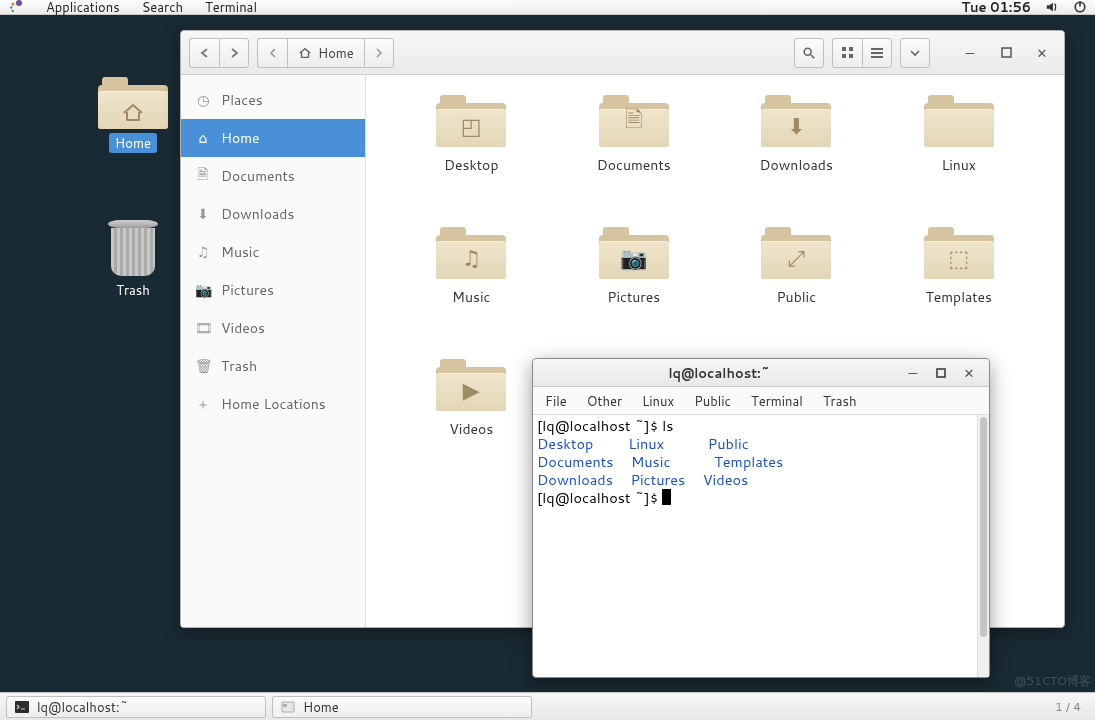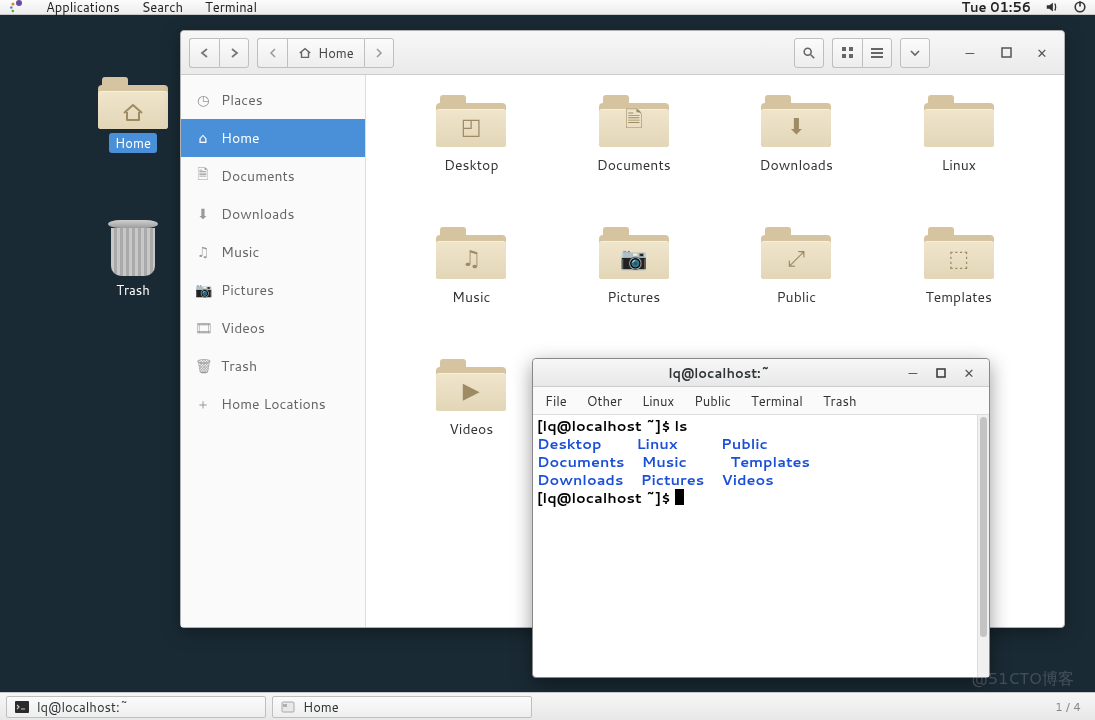--- a/index.html
+++ b/index.html
@@ -54,33 +54,33 @@
   .fileview { flex: 1; padding: 18px 24px; display: grid; grid-template-columns: repeat(4, 1fr); grid-auto-rows: 132px; gap: 0; align-content: start; }
   .fv-item { text-align: center; }
   .fv-item .name { margin-top: 8px; font-size: 14px; color: #333; }
 
   
   .term-window { position: absolute; top: 358px; left: 532px; width: 458px; height: 320px; background: #fff; border: 1px solid #888; box-shadow: 0 6px 20px rgba(0,0,0,.4); border-radius: 4px; display: flex; flex-direction: column; }
   .term-titlebar { height: 28px; background: linear-gradient(#f7f7f7,#e8e8e8); border-bottom: 1px solid #ccc; display: flex; align-items: center; padding: 0 6px; border-radius: 4px 4px 0 0; }
   .term-titlebar .title { flex: 1; text-align: center; font-weight: bold; font-size: 13px; }
   .term-menubar { height: 28px; display: flex; align-items: center; gap: 20px; padding: 0 12px; background: #fafafa; border-bottom: 1px solid #ddd; font-size: 13px; color: #333; }
   .term-area { flex: 1; position: relative; display: flex; }
-  .term-content { flex: 1; font-family: "DejaVu Sans Mono", monospace; font-size: 14.5px; line-height: 18px; padding: 2px 4px; white-space: pre; color: #000; overflow: hidden; font-weight: bold; }
+  .term-content { flex: 1; font-family: "DejaVu Sans Mono", monospace; font-size: 14.5px; line-height: 18px; padding: 2px 4px; white-space: pre; color: #000; overflow: hidden; }
   .term-content .dir { color: #1a4fd6; }
   .term-cursor { display: inline-block; width: 9px; height: 16px; background: #000; vertical-align: -2px; }
   .term-scroll { width: 12px; background: #f0f0f0; border-left: 1px solid #ddd; position: relative; }
   .term-thumb { position: absolute; left: 2px; right: 2px; top: 2px; height: 220px; background: #c4c4c4; border-radius: 4px; }
 
   
   .taskbar { position: absolute; bottom: 0; left: 0; right: 0; height: 28px; background: linear-gradient(#f6f6f6,#e8e8e8); border-top: 1px solid #c8c8c8; display: flex; align-items: center; padding: 0 6px; gap: 6px; }
   .task { width: 260px; height: 22px; border: 1px solid #bfbfbf; background: linear-gradient(#fbfbfb,#eee); border-radius: 2px; display: flex; align-items: center; gap: 8px; padding: 0 8px; font-size: 13px; }
   .taskbar .spacer { flex: 1; }
   .ws-ind { font-size: 12px; color: #888; padding-right: 8px; }
 
-  .watermark { position: absolute; right: 21px; bottom: 30px; color: rgba(255,255,255,.18); font-size: 16px; }
+  .watermark { position: absolute; right: 4px; bottom: 30px; color: rgba(255,255,255,.18); font-size: 12px; }
 
   svg { display: block; }
 </style>
 </head>
 <body>
 
 <div class="top-panel">
   <div class="left">
     <span style="display:inline-flex;align-items:center">
       <svg width="16" height="16" viewBox="0 0 16 16">

